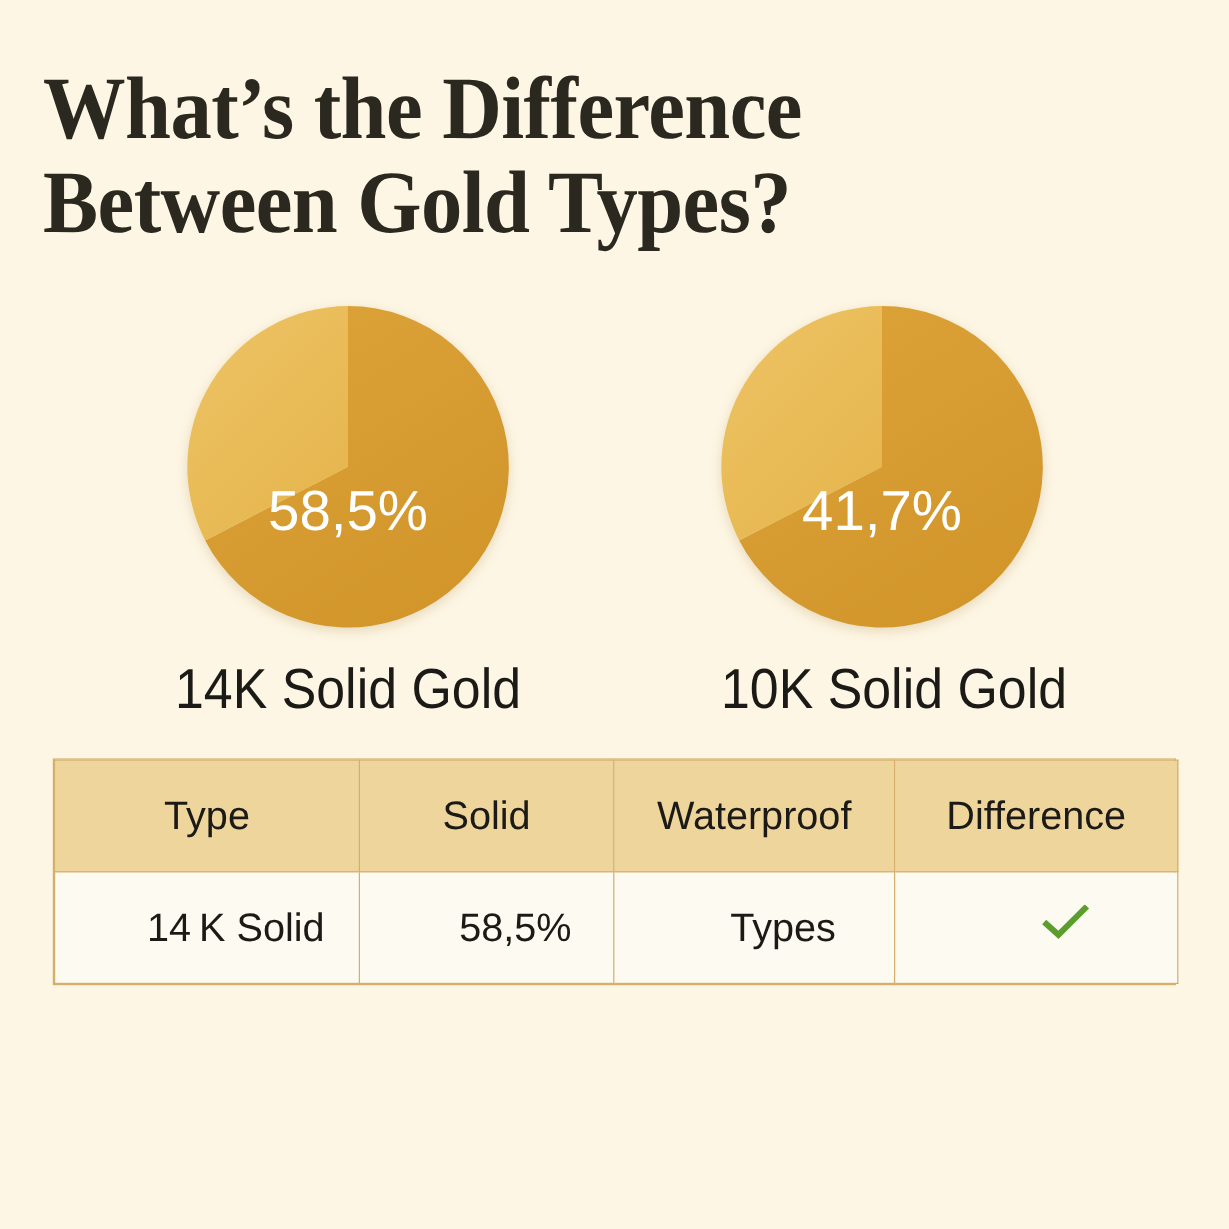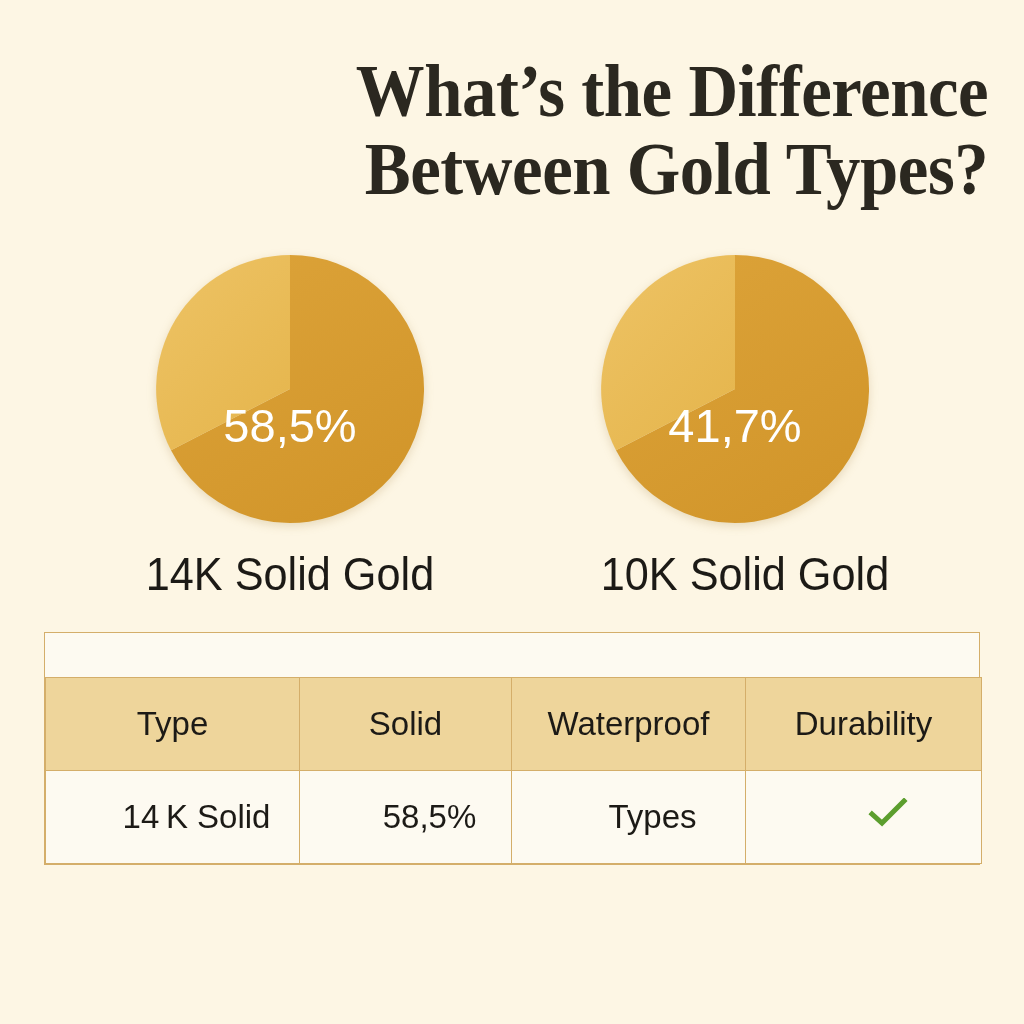--- a/index.html
+++ b/index.html
@@ -22,21 +22,21 @@
     width: 1024px;
     height: 1024px;
   }
 
   
   .title-block {
     position: absolute;
     top: 52px;
     left: 0;
     width: 1024px;
-    text-align: right;
+    text-align: left;
   }
   .title-line {
     font-family: "Liberation Serif", "DejaVu Serif", serif;
     font-weight: bold;
     font-size: 74px;
     line-height: 78px;
     color: #2b2820;
     letter-spacing: -0.5px;
     transform: scaleX(0.93);
     transform-origin: center center;
@@ -117,21 +117,20 @@
     width: 936px;
     border: 1px solid #d4ae6a;
     border-collapse: collapse;
     box-sizing: border-box;
     background: #fdfaf1;
   }
   .table table {
     width: 100%;
     border-collapse: collapse;
     table-layout: fixed;
-    margin-top: 44px;
   }
   .table th, .table td {
     border: 1px solid #d4ae6a;
     text-align: center;
     vertical-align: middle;
     font-family: "Liberation Sans", sans-serif;
     font-weight: 400;
     color: #1c1a16;
     padding: 0;
   }
@@ -226,21 +225,21 @@
         <col class="col-type">
           <col class="col-pur">
           <col class="col-dur">
           <col class="col-wp">
       </colgroup>
       <thead>
         <tr>
           <th>Type</th>
           <th>Solid</th>
           <th>Waterproof</th>
-          <th>Durability</th>
+          <th>Difference</th>
         </tr>
       </thead>
       <tbody>
         <tr>
           <td>14 K Solid</td>
           <td>58,5%</td>
           <td>Types</td>
           <td>
             <span class="check-icon">
               <svg width="40" height="30" viewBox="0 0 40 30" aria-hidden="true">

